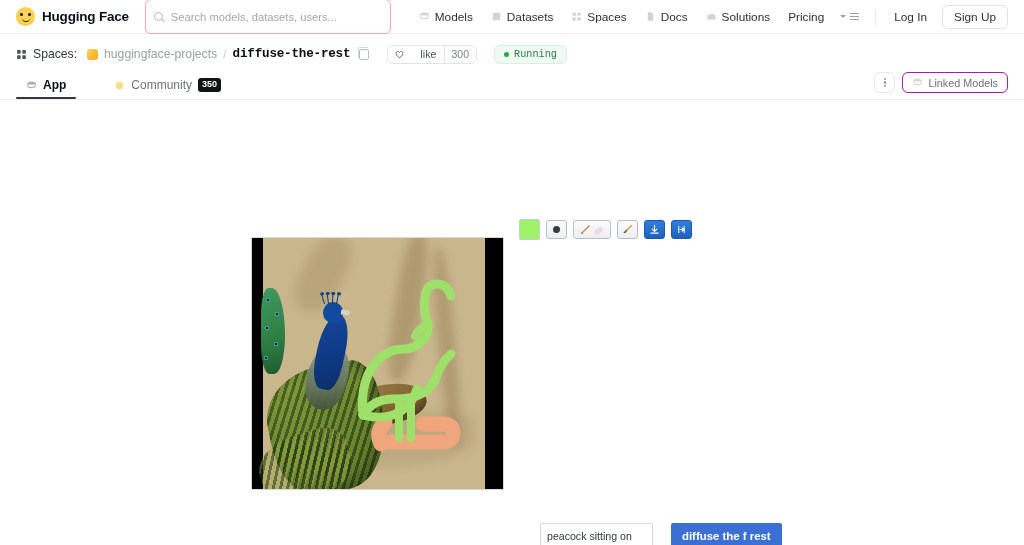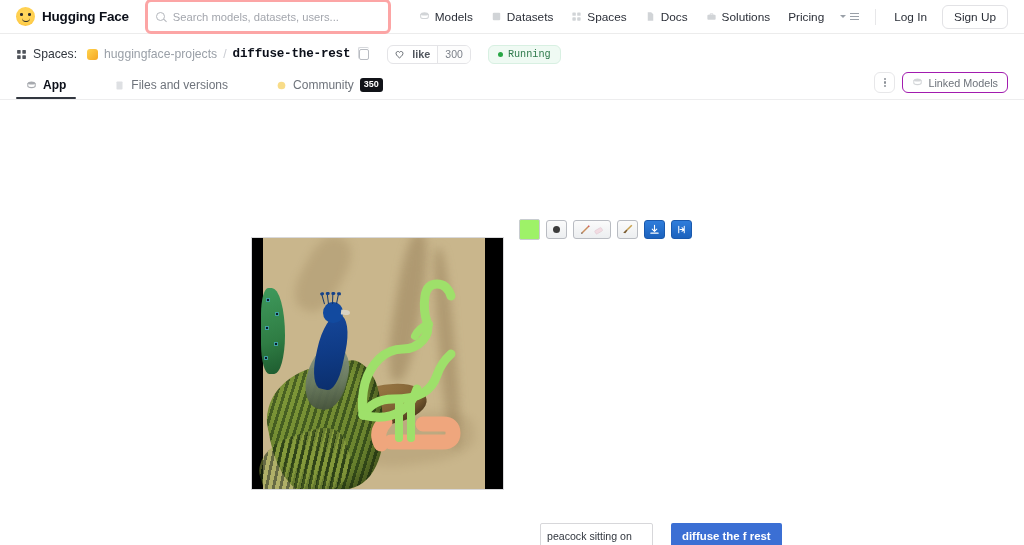--- a/index.html
+++ b/index.html
@@ -43,21 +43,21 @@
     position: absolute; left: 5.5px; top: 10.5px;
     width: 8px; height: 4px;
     border-bottom: 1.6px solid #2b2b2b;
     border-radius: 0 0 8px 8px;
   }
   .brand-name {
     font-size: 13.5px; font-weight: bold; letter-spacing: -0.2px; color: #0b0f19;
   }
   .searchbox {
     width: 246px; height: 35px;
-    border: 3px solid #fca5a5;
+    border: 1px solid #fca5a5;
     border-radius: 6px;
     background: #fff;
     display: flex; align-items: center;
     padding: 0 8px; gap: 6px;
   }
   .searchbox input {
     border: none; outline: none; background: transparent;
     font-family: "Liberation Sans", sans-serif;
     font-size: 11.2px; color: #6b7280; width: 100%;
   }
@@ -141,22 +141,22 @@
     content: ""; position: absolute; left: -2.6px; top: -2.6px;
     width: 10px; height: 11px; border: 1.2px solid #d6d8dc;
     border-right: none; border-bottom: none; border-radius: 2px;
   }
   .like-pill {
     display: flex; align-items: center; margin-left: 12px;
     border: 1px solid #e4e4e7; border-radius: 6px; overflow: hidden;
     height: 19px; cursor: pointer; background:#fff;
   }
   .like-left {
-    display: flex; align-items: center; gap: 8px;
-    padding: 0 7px; font-size: 10.8px; color: #51565e; height: 100%; font-weight: bold;
+    display: flex; align-items: center; gap: 16px;
+    padding: 0 7px; font-size: 10.8px; color: #51565e; height: 100%;
   }
   .like-count {
     padding: 0 7px; font-size: 10.5px; color: #7b8089;
     border-left: 1px solid #e4e4e7; height: 100%;
     display: flex; align-items: center; background: #fdfdfd;
   }
   .heart { width: 9px; height: 9px; position: relative; flex: none; }
   .heart svg { display: block; }
   .running-pill {
     margin-left: 11px;
@@ -485,26 +485,20 @@
   <div class="tabs-row">
     <div class="tab active">
       <svg class="tab-ico" viewBox="0 0 16 16">
         <ellipse cx="8" cy="4.4" rx="5.4" ry="2.3" fill="#6e737b"></ellipse>
         <path d="M2.6 4.4v4.4c0 1.3 2.4 2.3 5.4 2.3s5.4-1 5.4-2.3V4.4" fill="none" stroke="#6e737b" stroke-width="1.5"></path>
       </svg>
       <span>App</span>
     </div>
     <div class="tab">
       <svg class="tab-ico" viewBox="0 0 16 16">
-        <rect x="3.6" y="2.2" width="8.8" height="11.6" rx="1.2" fill="#c9ccd2"></rect>
-      </svg>
-      <span>Files and versions</span>
-    </div>
-    <div class="tab">
-      <svg class="tab-ico" viewBox="0 0 16 16">
         <circle cx="8" cy="8" r="5.6" fill="#f5c53a"></circle>
       </svg>
       <span>Community</span>
       <span class="badge-dark">350</span>
     </div>
 
     <div class="header-right-tools">
       <div class="kebab-btn">
         <i></i>
           <i></i>

